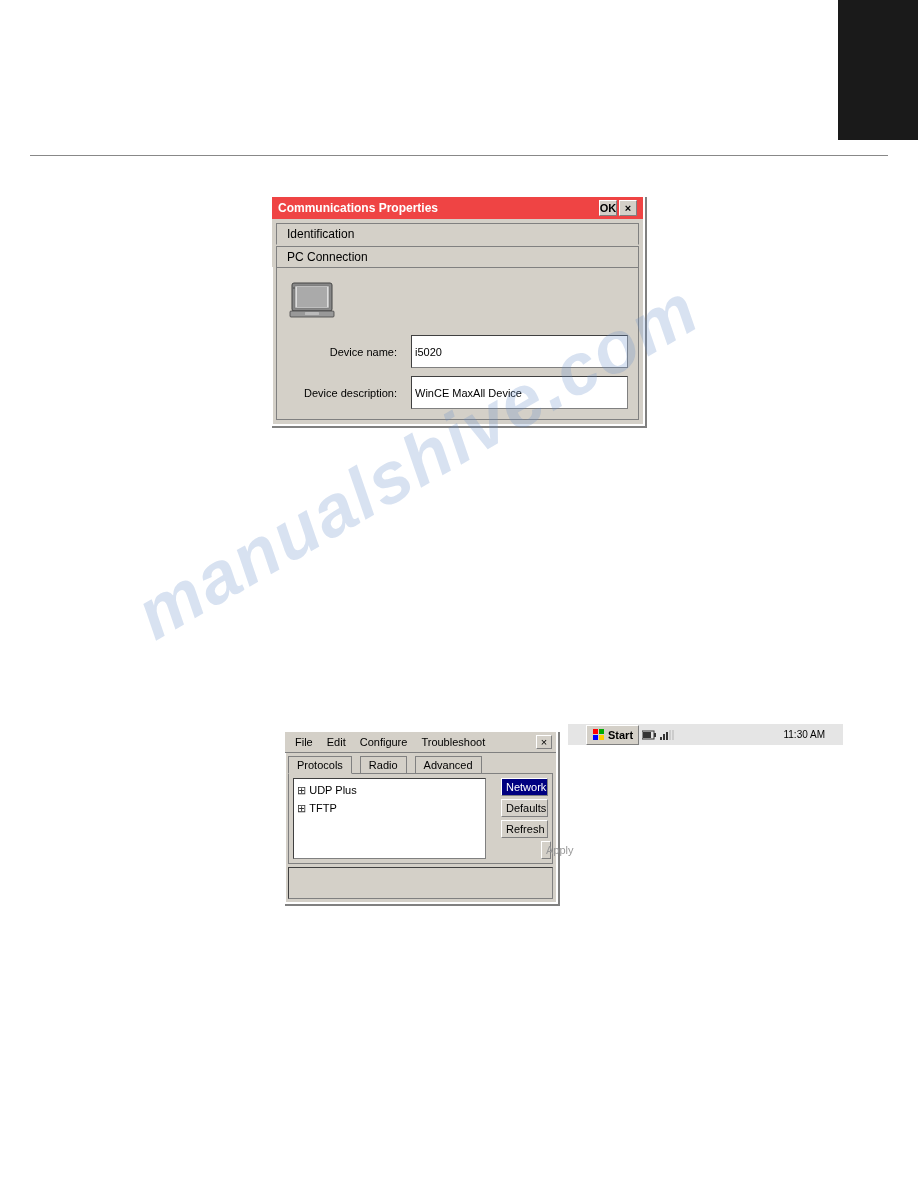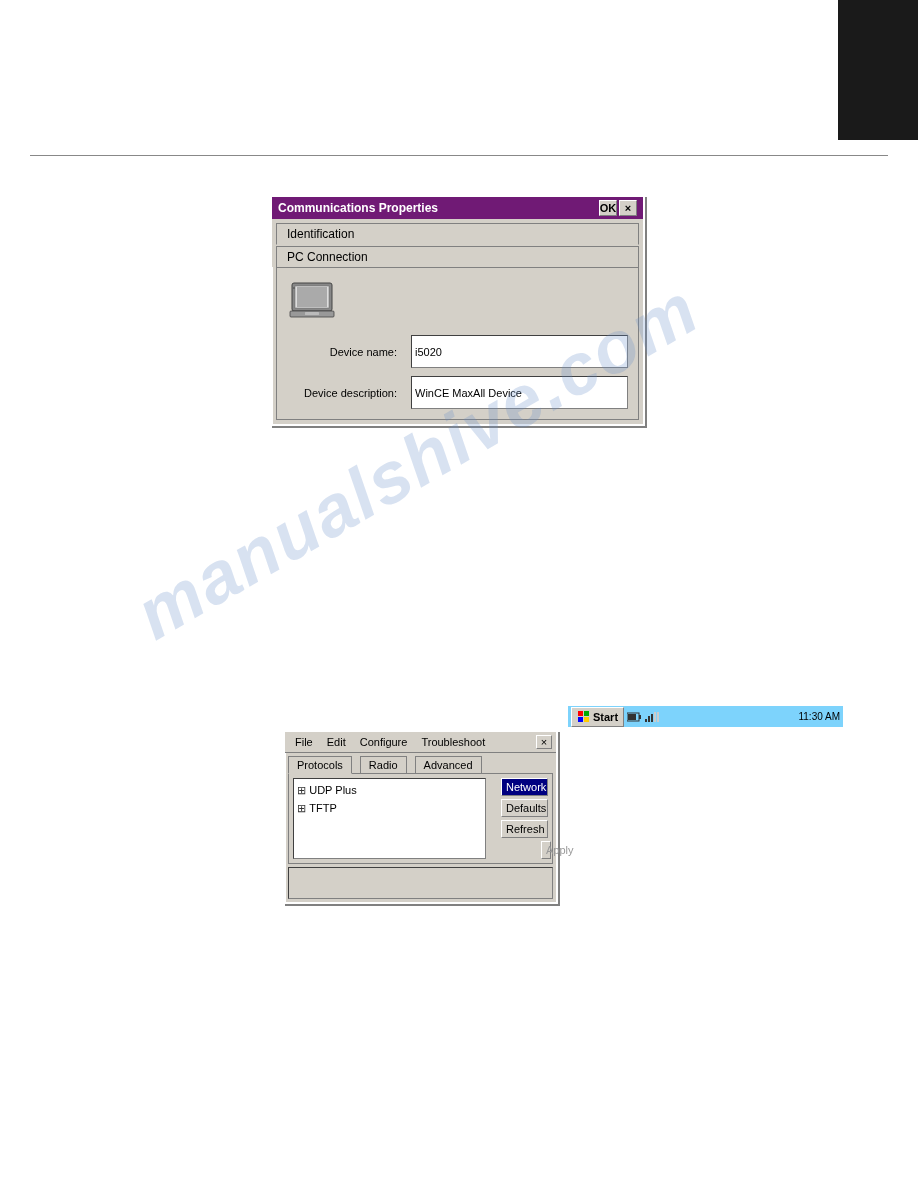--- a/index.html
+++ b/index.html
@@ -55,21 +55,21 @@
       position: absolute;
       top: 195px;
       left: 270px;
       width: 375px;
       background: #d4d0c8;
       border: 2px solid #ffffff;
       box-shadow: 2px 2px 0 #808080, inset 1px 1px 0 #ffffff;
     }
 
     .comm-dialog-titlebar {
-      background: #701a75;
+      background: #ef4444;
       color: #ffffff;
       font-size: 12px;
       font-weight: bold;
       padding: 3px 6px;
       display: flex;
       align-items: center;
       justify-content: space-between;
     }
 
     .comm-dialog-title-text {
@@ -303,29 +303,29 @@
       height: 32px;
       border: 1px solid #808080;
       border-top-color: #404040;
       border-left-color: #404040;
       background: #d4d0c8;
     }
 
     
     .taskbar {
       position: absolute;
-      bottom: 175px;
+      bottom: 157px;
       left: 283px;
       width: 275px;
       height: 22px;
-      background: #7dd3fc;
+      background: #e5e5e5;
       border-top: 1px solid #ffffff;
       display: flex;
       align-items: center;
-      padding: 0 3px;
+      padding: 0 18px;
       gap: 3px;
     }
 
     .start-btn {
       display: flex;
       align-items: center;
       gap: 2px;
       background: #d4d0c8;
       border: 1px solid #fff;
       border-right-color: #808080;

